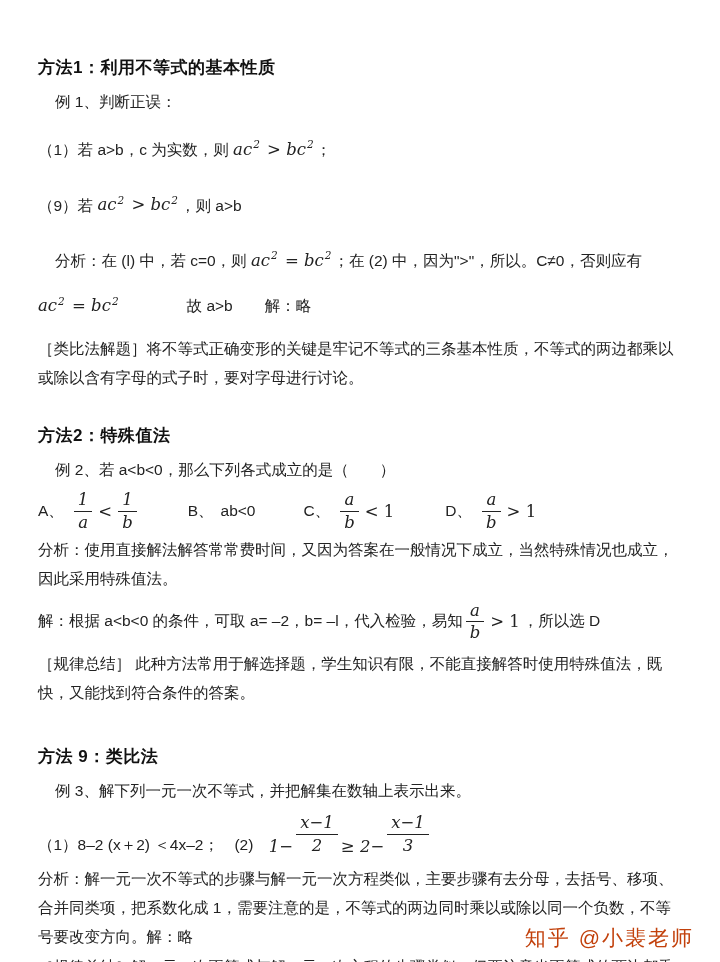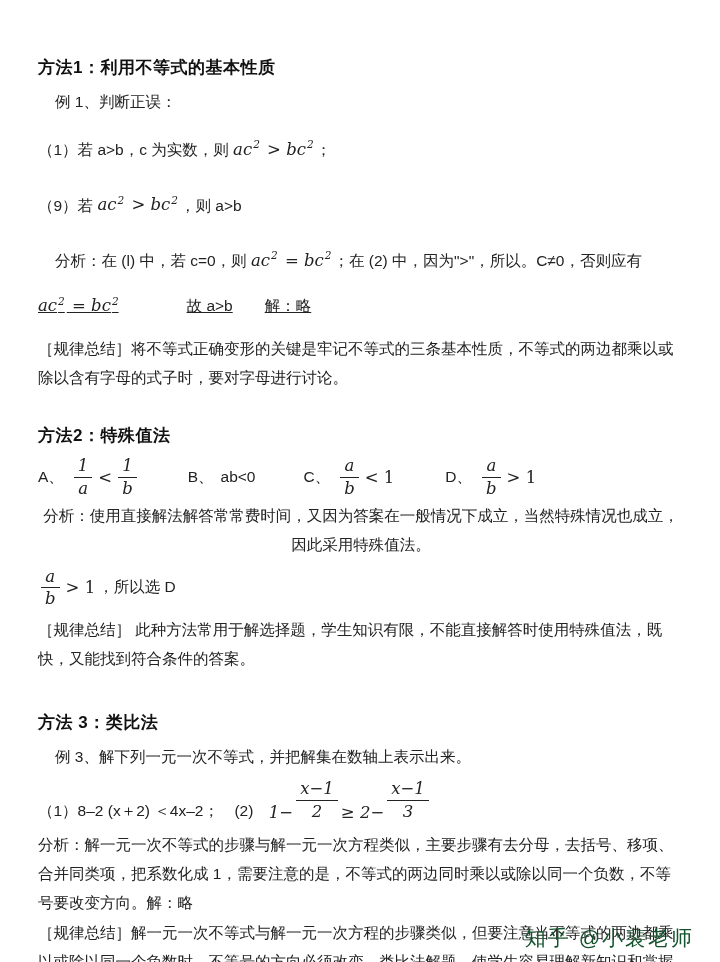--- a/index.html
+++ b/index.html
@@ -13,67 +13,68 @@
     font-family:"Liberation Sans","DejaVu Sans",sans-serif;
     color:#222222;
   }
   .mh { font-size:17px; font-weight:bold; color:#111; margin:0 0 9px 0; letter-spacing:0.5px; }
   .line { font-size:15.5px; line-height:28px; margin:0 0 4px 17px; }
   .item { margin:14px 0 22px 0; }
   .math { font-family:"DejaVu Serif","Liberation Serif",serif; font-style:italic; font-size:16.5px; }
   .math sup, sup.msup { font-family:"DejaVu Serif","Liberation Serif",serif; font-style:italic;
     font-size:10.5px; margin:0 2px 0 1px; }
   .summary { font-size:15.5px; line-height:29px; margin:0; }
-  .concl { margin:10px 0 14px 0;text-decoration:underline; }
+  .concl { margin:10px 0 14px 0; }
   .concl .gap1 { margin-left:66px; }
   .concl .gap2 { margin-left:32px; }
   .sec2 { margin-top:32px; }
   .sec3 { margin-top:38px; }
   .opts { display:flex; align-items:center; margin:6px 0 2px 0; font-size:15.5px; }
   .opt { display:flex; align-items:center; margin-right:48px; }
   .opt .lbl { margin-right:7px; }
   .oprel { font-family:"DejaVu Serif","Liberation Serif",serif; font-size:16.5px; margin:0 3px; }
   .frac {
     display:inline-block; text-align:center;
     font-family:"DejaVu Serif","Liberation Serif",serif; font-style:italic;
     font-size:16.5px; line-height:1.2; vertical-align:middle; margin:0 3px;
   }
   .frac .num { display:block; border-bottom:1.5px solid #222; padding:0 4px 1px 4px; }
   .frac .den { display:block; padding:1px 4px 0 4px; }
   .flexline { display:flex; align-items:center; font-size:15.5px; }
   .sol { margin:8px 0 6px 0; }
   .items3 { margin:8px 0 8px 0;align-items:flex-end; }
   .wm {
     position:absolute; right:26px; bottom:10px;
-    font-size:21px; color:#14532d; letter-spacing:2px;
+    font-size:21px; color:#c2410c; letter-spacing:2px;
     font-family:"Liberation Sans","DejaVu Sans",sans-serif;
   }
 </style>
 </head>
 <body>
 
 <div class="page">
 
   <section>
     <h2 class="mh">方法1：利用不等式的基本性质</h2>
     <p class="line">例 1、判断正误：</p>
 
     <p class="line item"><span>（1）若 a&gt;b，c 为实数，则 </span><span class="math"><span>ac</span><sup>2</sup><span> &gt; </span><span>bc</span><sup>2</sup></span><span>；</span></p>
 
     <p class="line item"><span>（9）若 </span><span class="math"><span>ac</span><sup>2</sup><span> &gt; </span><span>bc</span><sup>2</sup></span><span>，则 a&gt;b</span></p>
 
     <p class="line" style="margin-bottom:12px;"><span>分析：在 (l) 中，若 c=0，则 </span><span class="math"><span>ac</span><sup>2</sup><span> = </span><span>bc</span><sup>2</sup></span><span>；在 (2) 中，因为"&gt;"，所以。C≠0，否则应有</span></p>
 
     <p class="line concl"><span class="math"><span>ac</span><sup>2</sup><span> = </span><span>bc</span><sup>2</sup></span><span class="gap1">故 a&gt;b</span><span class="gap2">解：略</span></p>
 
-    <p class="summary">［规律总结］将不等式正确变形的关键是牢记不等式的三条基本性质，不等式的两边都乘以或除以含有字母的式子时，要对字母进行讨论。</p>
+    <p class="summary">［类比法解题］将不等式正确变形的关键是牢记不等式的三条基本性质，不等式的两边都乘以或除以含有字母的式子时，要对字母进行讨论。</p>
   </section>
 
   <section class="sec2">
     <h2 class="mh">方法2：特殊值法</h2>
+    <p class="line">例 2、若 a&lt;b&lt;0，那么下列各式成立的是（　　）</p>
 
     <div class="opts">
       <span class="opt">
           <span class="lbl">A、</span>
           <span class="frac">
             <span class="num">1</span>
             <span class="den">a</span>
           </span>
           <span class="oprel">&lt;</span>
           <span class="frac">
@@ -99,36 +100,37 @@
       <span class="opt">
           <span class="lbl">D、</span>
           <span class="frac">
             <span class="num">a</span>
             <span class="den">b</span>
           </span>
           <span class="oprel">&gt; 1</span>
         </span>
     </div>
 
-    <p class="summary" style="margin-bottom:4px;text-align:center;">分析：使用直接解法解答常常费时间，又因为答案在一般情况下成立，当然特殊情况也成立，因此采用特殊值法。</p>
+    <p class="summary" style="margin-bottom:4px;">分析：使用直接解法解答常常费时间，又因为答案在一般情况下成立，当然特殊情况也成立，因此采用特殊值法。</p>
 
     <div class="flexline sol">
+        <span>解：根据 a&lt;b&lt;0 的条件，可取 a= –2，b= –l，代入检验，易知</span>
         <span class="frac">
           <span class="num">a</span>
           <span class="den">b</span>
         </span>
         <span class="oprel">&gt; 1</span>
         <span>，所以选 D</span>
       </div>
 
     <p class="summary">［规律总结］ 此种方法常用于解选择题，学生知识有限，不能直接解答时使用特殊值法，既快，又能找到符合条件的答案。</p>
   </section>
 
   <section class="sec3">
-    <h2 class="mh">方法 3：类比法</h2>
+    <h2 class="mh">方法 9：类比法</h2>
     <p class="line">例 3、解下列一元一次不等式，并把解集在数轴上表示出来。</p>
 
     <div class="flexline items3">
         <span>（1）8–2 (x＋2) ＜4x–2；　(2)　</span>
         <span class="math">1−</span>
         <span class="frac">
           <span class="num">x−1</span>
           <span class="den">2</span>
         </span>
         <span class="math">≥ 2−</span>

